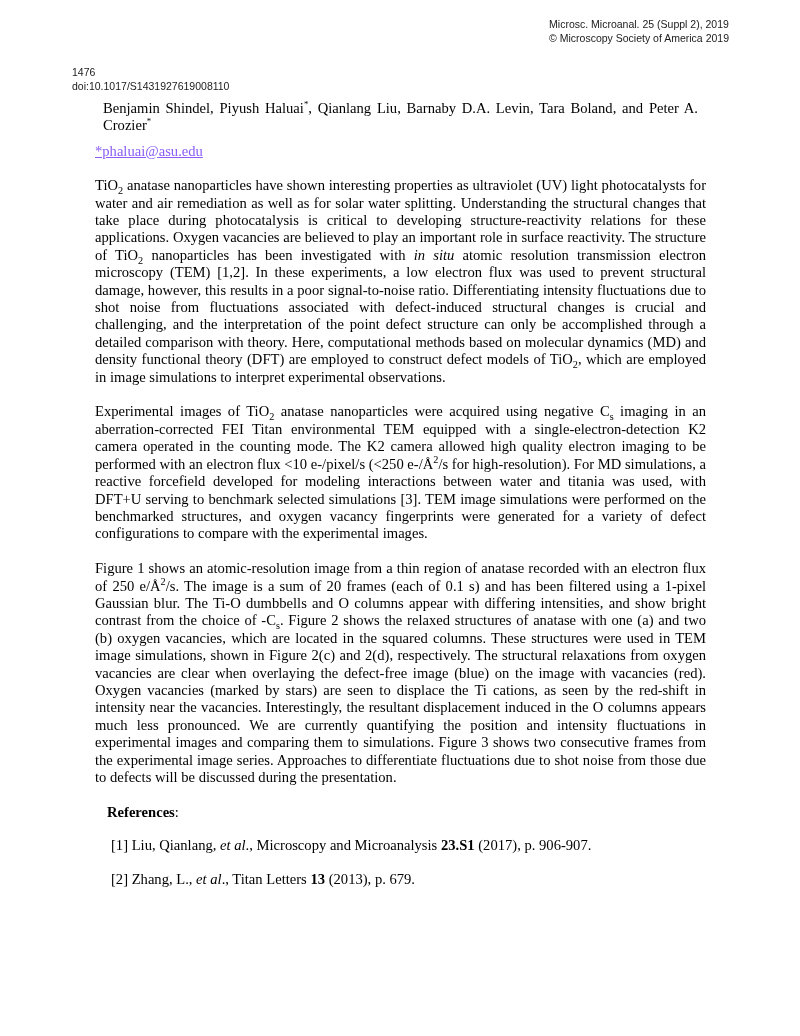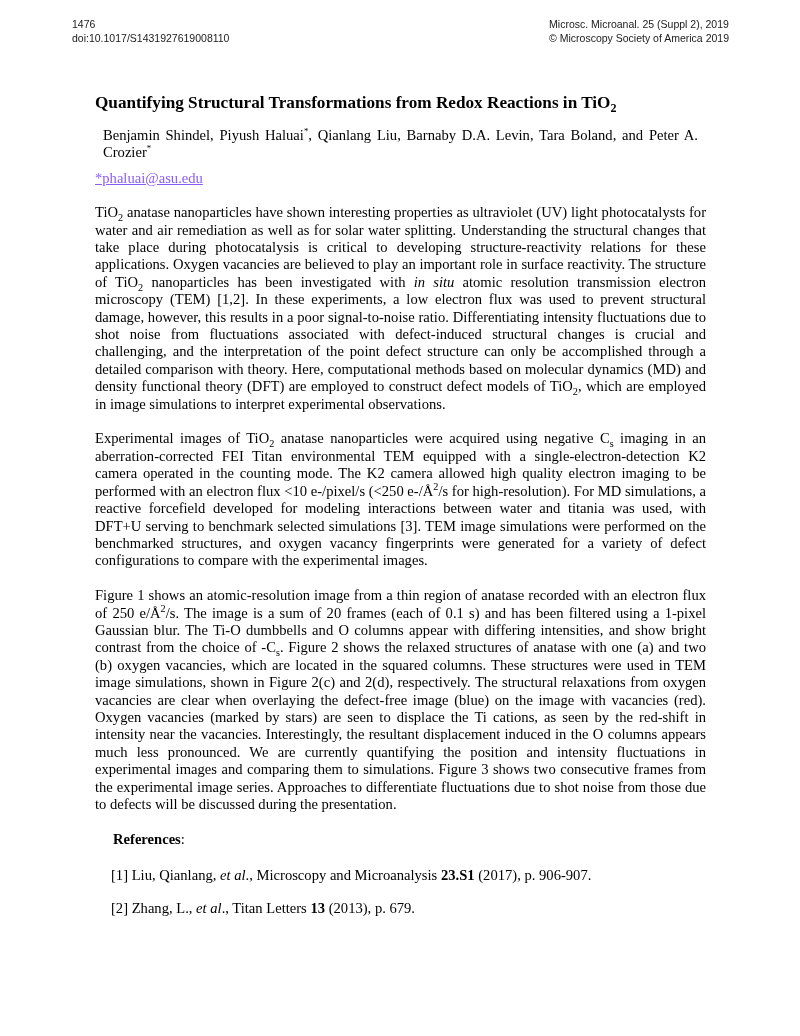--- a/index.html
+++ b/index.html
@@ -1,43 +1,42 @@
 <!DOCTYPE html>
 <html><head>
 <meta charset="utf-8">
 <style>
   html, body { margin: 0; padding: 0; background: #ffffff; }
   body { width: 800px; height: 1036px; position: relative; overflow: hidden; color: #000; }
   .hdr { position: absolute; top: 17px; font-family: "Liberation Sans", sans-serif; font-size: 10.5px; line-height: 14px; color: #1a1a1a; }
-  .hdr-left { left: 72px; }
+  .hdr-left { left: 72px; margin-top: 48px; }
   .hdr-right { right: 71px; text-align: left; }
   .content { position: absolute; left: 95px; top: 92px; width: 611px; font-family: "Liberation Serif", serif; font-size: 14.6px; line-height: 17.4px; }
   .title { font-weight: bold; font-size: 17.2px; line-height: 22px; margin: 0 0 13px 0; }
   .authors { margin: 8px; text-align: justify; }
   .email { color: #8b5cf6; text-decoration: underline; display: inline-block; margin-bottom: 17px; }
   p { margin: 0 0 17.4px 0; text-align: justify; }
-  .refs-head { font-weight: bold; margin: 18px; }
+  .refs-head { font-weight: bold; margin: 12px; }
   .ref { margin: 16px; }
   sub, sup { font-size: 70%; line-height: 0; }
   sup.star { font-size: 60%; }
 </style>
 </head>
 <body>
 
 <div class="hdr hdr-left">
   <div>1476</div>
   <div>doi:10.1017/S1431927619008110</div>
 </div>
 <div class="hdr hdr-right">
   <div>Microsc. Microanal. 25 (Suppl 2), 2019</div>
   <div>© Microscopy Society of America 2019</div>
 </div>
 
 <div class="content">
-  <div class="title"><span>Quantifying Structural Transformations from Redox Reactions in TiO</span><sub>2</sub></div>
 
   <div class="authors"><span>Benjamin Shindel, Piyush Haluai</span><sup class="star">*</sup><span>, Qianlang Liu, Barnaby D.A. Levin, Tara Boland, and Peter A. Crozier</span><sup class="star">*</sup></div>
   <a class="email">*phaluai@asu.edu</a>
 
 
   <p><span>TiO</span><sub>2</sub><span> anatase nanoparticles have shown interesting properties as ultraviolet (UV) light photocatalysts for water and air remediation as well as for solar water splitting. Understanding the structural changes that take place during photocatalysis is critical to developing structure-reactivity relations for these applications. Oxygen vacancies are believed to play an important role in surface reactivity. The structure of TiO</span><sub>2</sub><span> nanoparticles has been investigated with </span><em>in situ</em><span> atomic resolution transmission electron microscopy (TEM) [1,2]. In these experiments, a low electron flux was used to prevent structural damage, however, this results in a poor signal-to-noise ratio. Differentiating intensity fluctuations due to shot noise from fluctuations associated with defect-induced structural changes is crucial and challenging, and the interpretation of the point defect structure can only be accomplished through a detailed comparison with theory. Here, computational methods based on molecular dynamics (MD) and density functional theory (DFT) are employed to construct defect models of TiO</span><sub>2</sub><span>, which are employed in image simulations to interpret experimental observations.</span></p>
 
   <p><span>Experimental images of TiO</span><sub>2</sub><span> anatase nanoparticles were acquired using negative C</span><sub>s</sub><span> imaging in an aberration-corrected FEI Titan environmental TEM equipped with a single-electron-detection K2 camera operated in the counting mode. The K2 camera allowed high quality electron imaging to be performed with an electron flux &lt;10 e-/pixel/s (&lt;250 e-/Å</span><sup>2</sup><span>/s for high-resolution). For MD simulations, a reactive forcefield developed for modeling interactions between water and titania was used, with DFT+U serving to benchmark selected simulations [3]. TEM image simulations were performed on the benchmarked structures, and oxygen vacancy fingerprints were generated for a variety of defect configurations to compare with the experimental images.</span></p>
 
   <p><span>Figure 1 shows an atomic-resolution image from a thin region of anatase recorded with an electron flux of 250 e/Å</span><sup>2</sup><span>/s. The image is a sum of 20 frames (each of 0.1 s) and has been filtered using a 1-pixel Gaussian blur. The Ti-O dumbbells and O columns appear with differing intensities, and show bright contrast from the choice of -C</span><sub>s</sub><span>. Figure 2 shows the relaxed structures of anatase with one (a) and two (b) oxygen vacancies, which are located in the squared columns. These structures were used in TEM image simulations, shown in Figure 2(c) and 2(d), respectively. The structural relaxations from oxygen vacancies are clear when overlaying the defect-free image (blue) on the image with vacancies (red). Oxygen vacancies (marked by stars) are seen to displace the Ti cations, as seen by the red-shift in intensity near the vacancies.  Interestingly, the resultant displacement induced in the O columns appears much less pronounced. We are currently quantifying the position and intensity fluctuations in experimental images and comparing them to simulations. Figure 3 shows two consecutive frames from the experimental image series. Approaches to differentiate fluctuations due to shot noise from those due to defects will be discussed during the presentation.</span></p>

